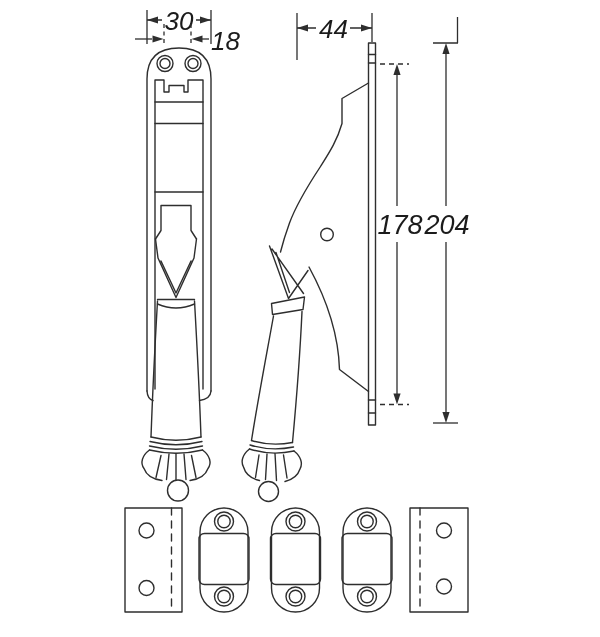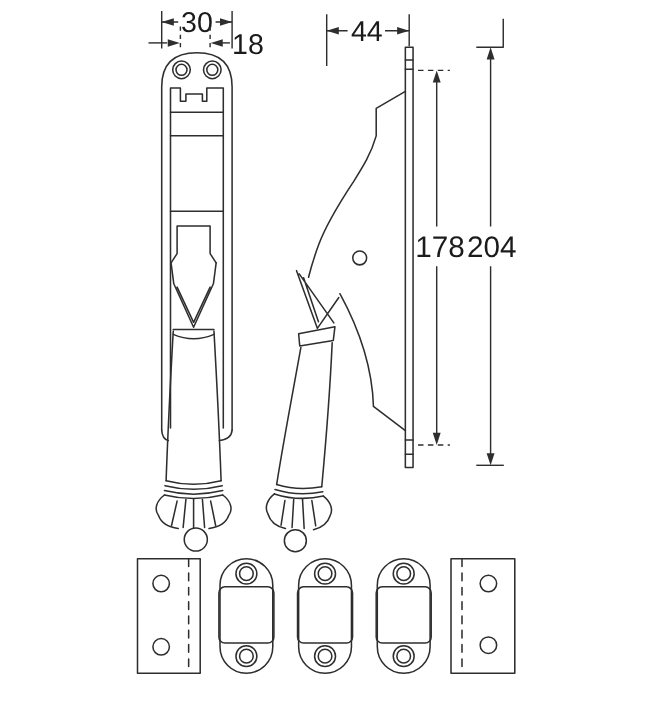--- a/index.html
+++ b/index.html
@@ -7,21 +7,21 @@
     --line:#2e2e2e;
     --text:#1b1b1b;
   }
   html,body{margin:0;padding:0;}
   body{
     width:600px;height:637px;
     background:var(--background);
     font-family:"Liberation Sans", sans-serif;
     overflow:hidden;
   }
-  .stage{position:relative;width:600px;height:637px;background:var(--background);}
+  .stage{position:relative;width:600px;height:637px;background:var(--background);font-style:italic;}
   svg{display:block;}
   .ln{fill:none;stroke:var(--line);stroke-width:1.4;stroke-linejoin:round;stroke-linecap:round;}
   .dim{fill:none;stroke:var(--line);stroke-width:1.3;stroke-linejoin:round;stroke-linecap:butt;}
   .dash-long{stroke-dasharray:7 6;}
   .dash-ext{stroke-dasharray:4 3.5;}
   .dash-mid{stroke-dasharray:5 4;}
   .arr{fill:var(--line);stroke:none;}
   .dim-text{font-family:"Liberation Sans", sans-serif;fill:var(--text);font-size:27px;}
   .dim-text-sm{font-family:"Liberation Sans", sans-serif;fill:var(--text);font-size:26px;}
 </style>

